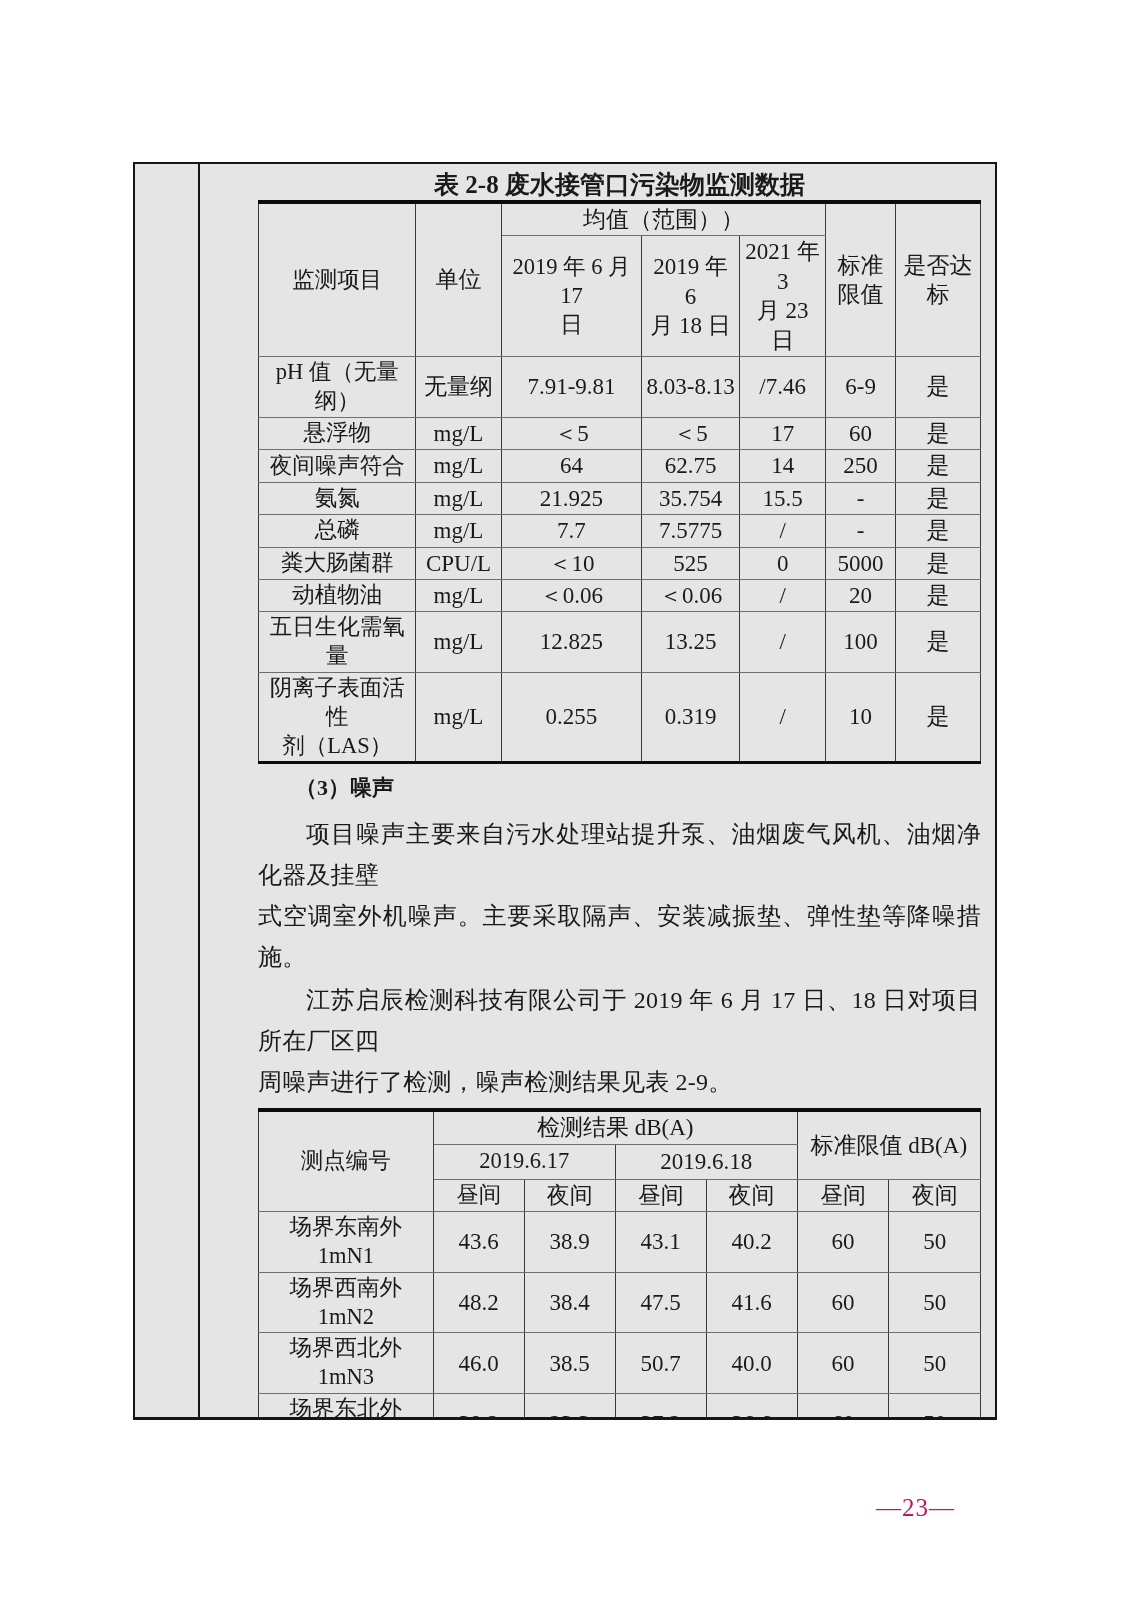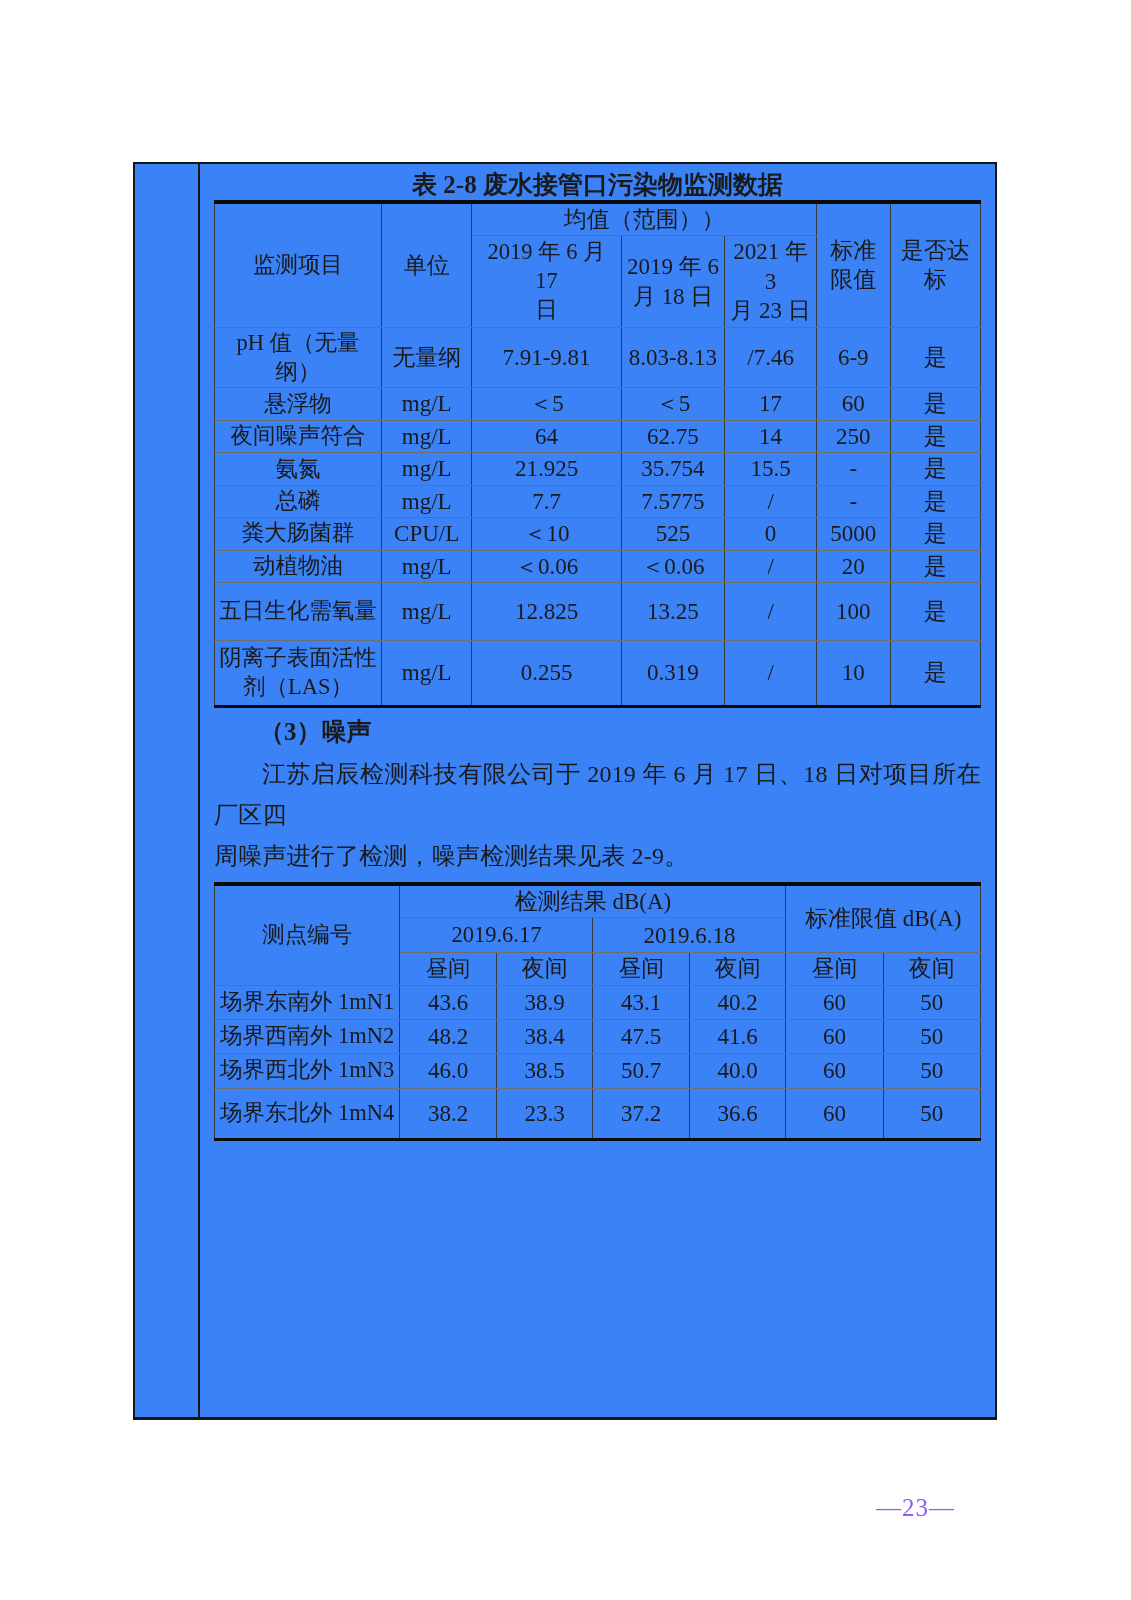--- a/index.html
+++ b/index.html
@@ -7,30 +7,30 @@
     width:1131px; height:1600px; background:#ffffff;
     font-family:"Liberation Serif","DejaVu Serif",serif;
     color:#1a1a1a;
   }
   .sheet { position:relative; width:1131px; height:1600px; overflow:hidden; }
 
   
   .form-box {
     position:absolute; left:133px; top:162px; width:864px; height:1258px;
     border:2px solid #151515; border-bottom-width:3px; box-sizing:border-box;
-    display:flex; background:#3b82f6;
+    display:flex; background:#e5e5e5;gap:44px;
   }
   .form-left { flex:none; width:63px; border-right:2px solid #151515; }
   .form-content { flex:1; padding:0 14px; box-sizing:border-box; overflow:hidden; }
 
   .tbl-title { font-size:25px; font-weight:bold; text-align:center; line-height:30px; margin:0; }
   .tt1 { margin-top:6px; }
   .tt2 { margin-top:10px; }
 
-  .subhead { font-size:25px; font-weight:bold; line-height:28px; margin:8px; padding-left:37px; }
+  .subhead { font-size:22px; font-weight:bold; line-height:28px; margin:0; padding-left:37px; }
   .sh1 { margin-top:10px; }
 
   .para {
     font-size:24px; line-height:41px; margin:0;
     text-align:justify; text-indent:48px; white-space:pre-line;
     letter-spacing:0.2px;
   }
   .p1 { margin-top:12px; }
   .p2 { margin-top:2px; }
   .p3 { margin-top:6px; }
@@ -58,21 +58,21 @@
   tr.rh52 td { height:49px; }
   tr.rh58 td { height:55px; }
   tr.rh65 td { height:62px; }
   tr.rh35 td { height:32px;margin-top:28px; }
   tr.rh31 td { height:28px; }
   tr.rh34 td { height:31px; }
   tr.rh50 td { height:47px; }
 
   .page-num {
     position:absolute; right:176px; top:1494px;
-    font-size:25px; letter-spacing:1px; color:#8b5cf6;
+    font-size:25px; letter-spacing:1px; color:#be185d;
   }
 </style>
 </head>
 <body>
 
 <div class="sheet">
   <div class="form-box">
     <div class="form-left"></div>
     <div class="form-content">
 
@@ -185,20 +185,22 @@
             <td>0.255</td>
             <td>0.319</td>
             <td>/</td>
             <td>10</td>
             <td class="vt">是</td>
           </tr>
         </tbody>
       </table>
 
       <p class="subhead sh1">（3）噪声</p>
+      <p class="para p1">项目噪声主要来自污水处理站提升泵、油烟废气风机、油烟净化器及挂壁
+式空调室外机噪声。主要采取隔声、安装减振垫、弹性垫等降噪措施。</p>
       <p class="para p2">江苏启辰检测科技有限公司于 2019 年 6 月 17 日、18 日对项目所在厂区四
 周噪声进行了检测，噪声检测结果见表 2-9。</p>
 
 
       <table class="dtable t29">
         <colgroup>
           <col style="width:24.2%">
             <col style="width:12.6%">
             <col style="width:12.6%">
           <col style="width:12.6%">

